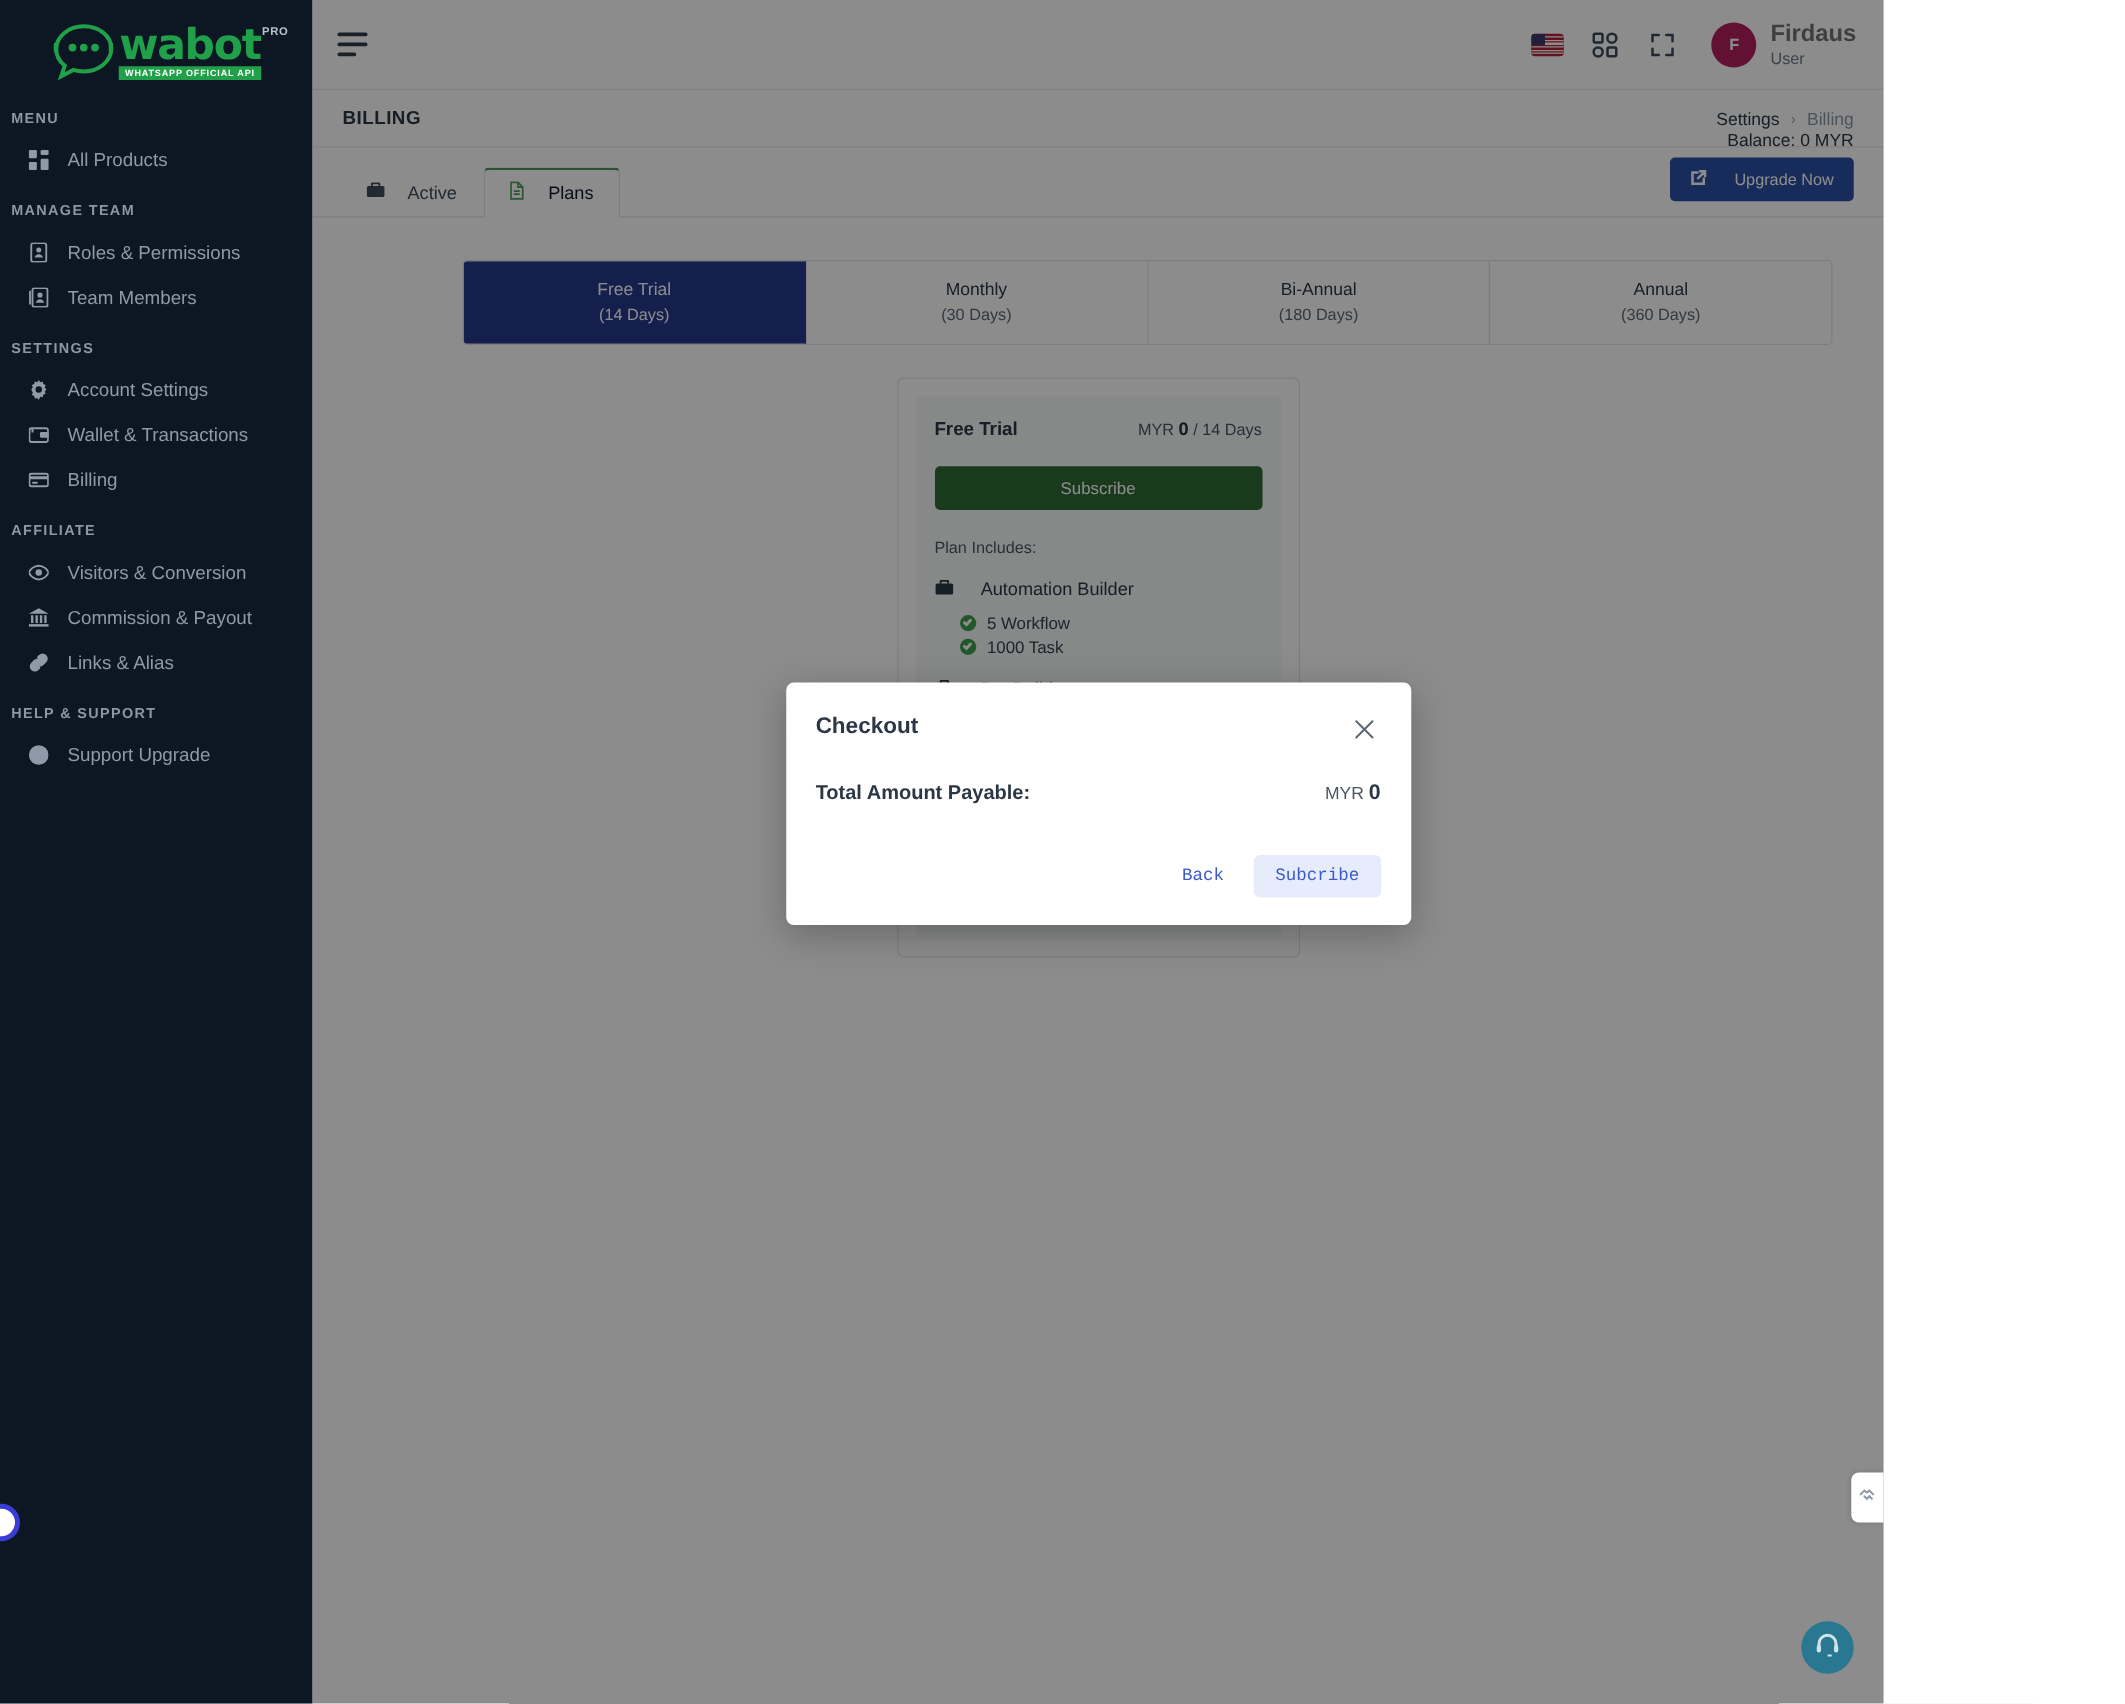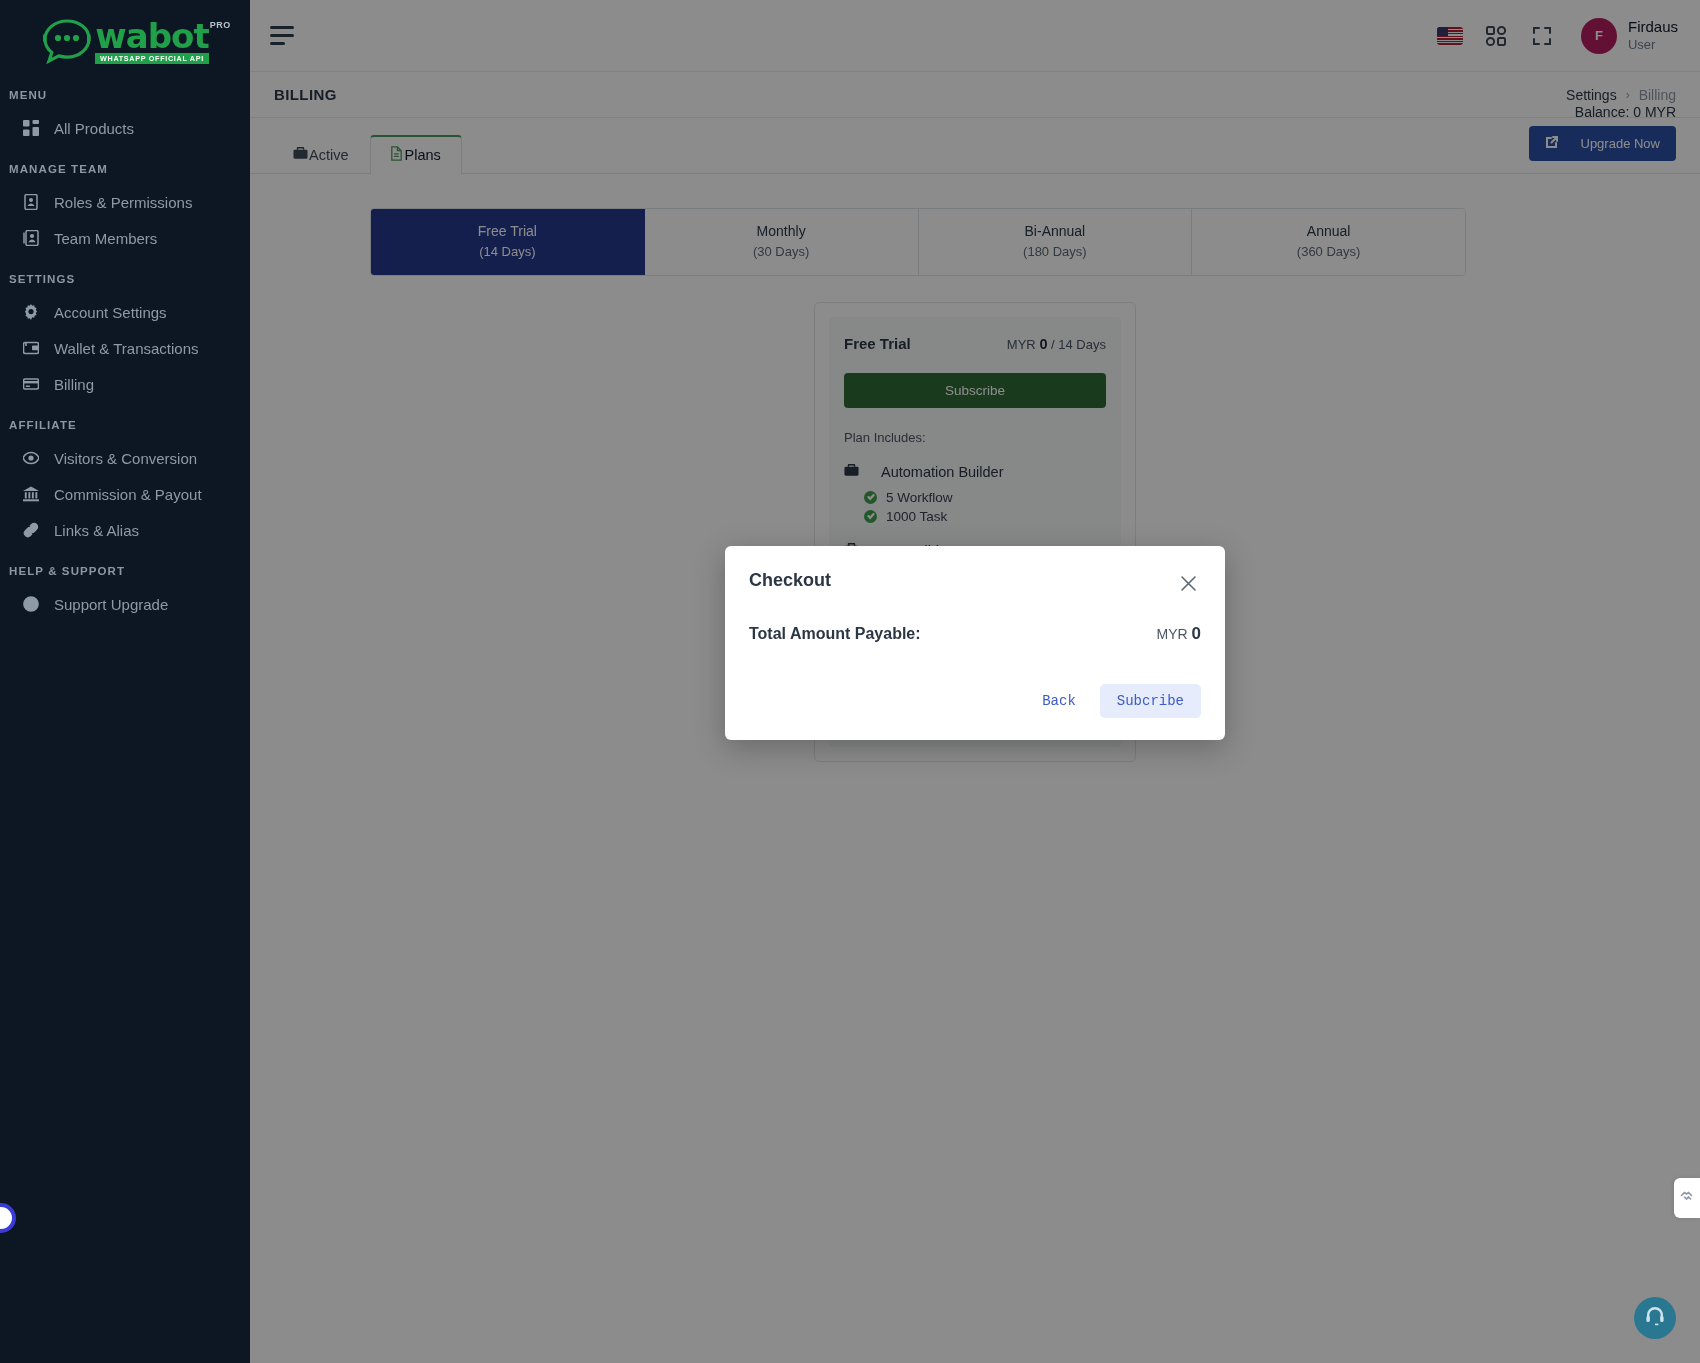--- a/index.html
+++ b/index.html
@@ -2,21 +2,21 @@
 <html><head>
 <meta charset="utf-8">
 <style>
   * { box-sizing: border-box; margin: 0; padding: 0; }
   html, body {
     width: 1700px; height: 1363px;
     font-family: "Liberation Sans", sans-serif;
     background: #ffffff;
     overflow: hidden;
   }
-  .app { position: relative; width: 1700px; height: 1363px; display: flex; }
+  .app { position: relative; width: 1507px; height: 1363px; display: flex; }
 
   
   .sidebar {
     width: 250px; height: 1363px; flex: 0 0 250px;
     background: #0d1724;
     position: relative; z-index: 5;
     overflow: hidden;
   }
   .logo-wrap {
     height: 72px; display: flex; align-items: center;
@@ -101,21 +101,21 @@
   .user-box {
     display: flex; align-items: center; gap: 11px;
     padding: 0 22px 0 16px; height: 72px; cursor: pointer;
   }
   .avatar {
     width: 36px; height: 36px; border-radius: 50%; background: #b31e5e;
     color: #fff; font-size: 13px; font-weight: 600;
     display: flex; align-items: center; justify-content: center;
   }
   .user-meta { display: flex; flex-direction: column; line-height: 1.25; }
-  .user-name { font-size: 15px; color: #0f172a; font-weight: 400; }
+  .user-name { font-size: 19px; color: #737373; font-weight: 700; }
   .user-role { font-size: 13px; color: #6d7a88; }
 
   .pagehead {
     height: 46px; border-bottom: 1px solid #e8eaed;
     display: flex; align-items: center; justify-content: space-between;
     padding: 0 24px 0 24px;
   }
   .page-title {
     font-size: 15px; font-weight: 700; color: #2b3744; letter-spacing: .4px;
   }
@@ -134,21 +134,21 @@
     font-size: 13px; padding: 9px 16px; display: flex; align-items: center;
     gap: 22px; cursor: pointer; font-family: inherit;
   }
   .upgrade-btn svg { width: 14px; height: 14px; stroke: #fff; fill: none; stroke-width: 2; }
 
   .tabs {
     display: flex; align-items: flex-end; padding: 22px 0 0 24px;
     border-bottom: 1px solid #e2e5e9; height: 56px;
   }
   .tab {
-    display: flex; align-items: center; gap: 1px;
+    display: flex; align-items: center; gap: 18px;
     padding: 9px 20px 10px 18px; font-size: 14.5px; color: #3f4c59;
     cursor: pointer; background: transparent;
     border: 1px solid transparent; border-bottom: none;
     position: relative; top: 1px;
   }
   .tab svg { width: 15px; height: 15px; }
   .tab.active {
     color: #0f172a; background: #ffffff;
     border-color: #e2e5e9; border-top: 2px solid #4c9a5e;
     border-radius: 4px 4px 0 0;

